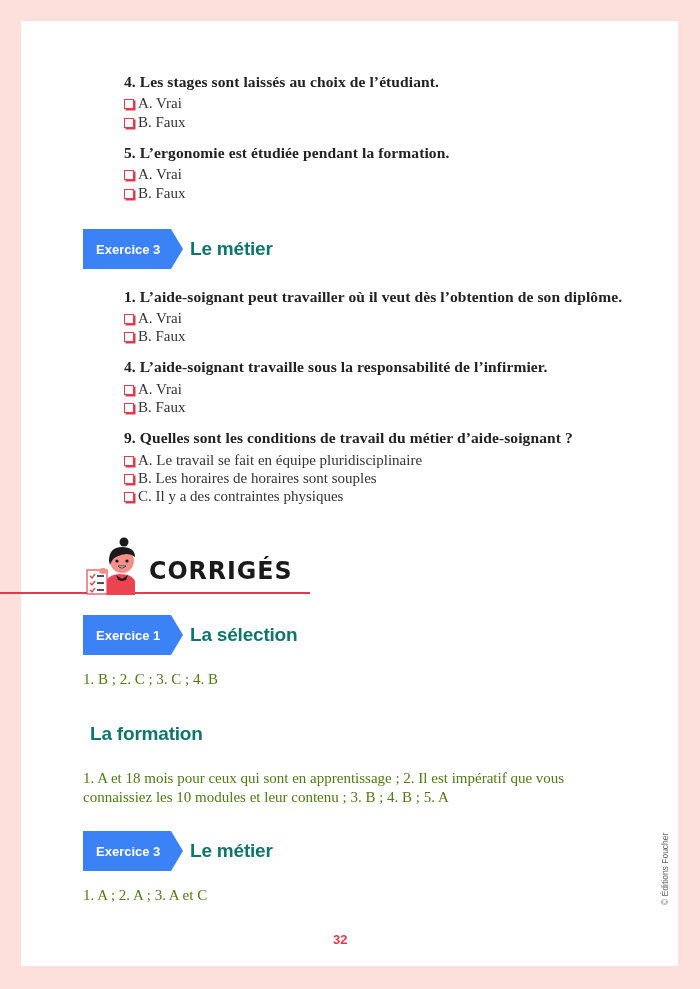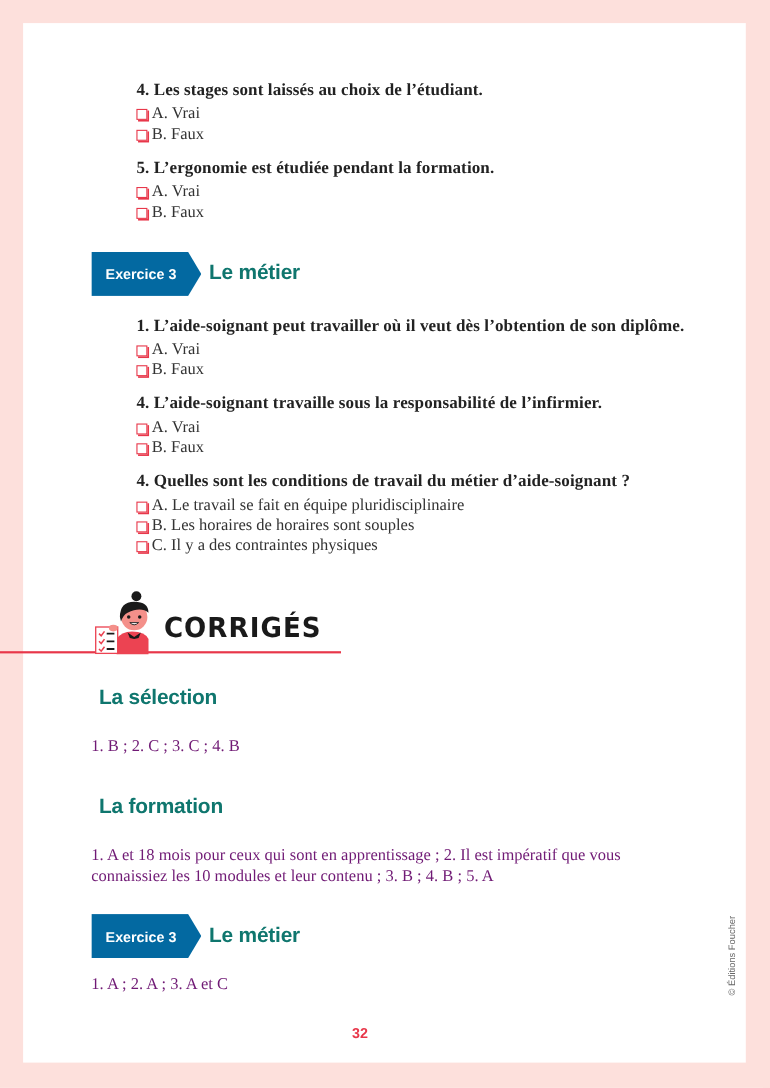--- a/index.html
+++ b/index.html
@@ -19,46 +19,46 @@
     position: absolute; left: 124px; font-family: "Liberation Serif", serif; font-size: 15px;
     color: #333; white-space: nowrap; display: flex; align-items: center;
   }
   .opt .box {
     display: inline-block; width: 8px; height: 8px; border: 1.3px solid #e8374a;
     box-shadow: 1.5px 1.5px 0 #e8374a; margin-right: 4px; background: #fff;
   }
   .opt .lbl { color: #333; text-align: center; }
   .ex-header { position: absolute; left: 83px; height: 40px; display: flex; align-items: center; }
   .ex-tag {
-    height: 40px; background: #0369a1; color: #fff; display: flex; align-items: center;
+    height: 40px; background: #3b82f6; color: #fff; display: flex; align-items: center;
     font-family: "Liberation Sans", sans-serif; font-size: 13px; font-weight: bold;
     padding-left: 13px; padding-right: 16px; position: relative;
     clip-path: polygon(0 0, 88% 0, 100% 50%, 88% 100%, 0 100%);
     width: 71px;
   }
   .ex-title {
     margin-left: 7px; font-family: "Liberation Sans", sans-serif; font-weight: bold;
     font-size: 19px; color: #0f766e; letter-spacing: -0.2px;
   }
   .answer {
     position: absolute; left: 83px; font-family: "Liberation Serif", serif; font-size: 15px;
-    color: #701a75; line-height: 20px;
+    color: #4d7c0f; line-height: 20px;
   }
   .corriges-line { position: absolute; left: 0; top: 592px; width: 310px; height: 2px; background: #e8374a; }
   .corriges-title {
     position: absolute; left: 149px; top: 556px; font-family: "DejaVu Sans", sans-serif;
     font-weight: bold; font-size: 25px; color: #1a1a1a; letter-spacing: 1px;
     transform: scaleX(0.95); transform-origin: left;
   }
   .copyright {
     position: absolute; left: 660px; top: 905px; transform: rotate(-90deg); transform-origin: left top;
     font-family: "Liberation Sans", sans-serif; font-size: 8.5px; color: #666; white-space: nowrap;
   }
   .page-num {
-    position: absolute; left: 320px; top: 932px; font-family: "Liberation Sans", sans-serif;
+    position: absolute; left: 333px; top: 932px; font-family: "Liberation Sans", sans-serif;
     font-weight: bold; font-size: 13px; color: #e8374a;
   }
 </style>
 </head>
 <body>
 
 <div class="page"></div>
 
 <div class="q-title" style="top:73px">4. Les stages sont laissés au choix de l’étudiant.</div>
 <div class="opt" style="top:95px">
@@ -98,21 +98,21 @@
 <div class="q-title" style="top:358px">4. L’aide-soignant travaille sous la responsabilité de l’infirmier.</div>
 <div class="opt" style="top:381px">
     <span class="box"></span>
     <span class="lbl">A. Vrai</span>
   </div>
 <div class="opt" style="top:399px">
     <span class="box"></span>
     <span class="lbl">B. Faux</span>
   </div>
 
-<div class="q-title" style="top:429px">4. Quelles sont les conditions de travail du métier d’aide-soignant ?</div>
+<div class="q-title" style="top:429px">9. Quelles sont les conditions de travail du métier d’aide-soignant ?</div>
 <div class="opt" style="top:452px">
     <span class="box"></span>
     <span class="lbl">A. Le travail se fait en équipe pluridisciplinaire</span>
   </div>
 <div class="opt" style="top:470px">
     <span class="box"></span>
     <span class="lbl">B. Les horaires de horaires sont souples</span>
   </div>
 <div class="opt" style="top:488px">
     <span class="box"></span>
@@ -138,20 +138,21 @@
 
   <rect x="5" y="33" width="20" height="24" fill="#fff" stroke="#ec4352" stroke-width="1.2"></rect>
   <path d="M8 39 l2 2 l3 -4 M8 46 l2 2 l3 -4 M8 53 l2 2 l3 -4" fill="none" stroke="#ec4352" stroke-width="1.4"></path>
   <path d="M15 39 h7 M15 46 h7 M15 53 h7" stroke="#1a1a1a" stroke-width="1.6"></path>
 
   <ellipse cx="21" cy="34" rx="4" ry="3" fill="#f4908a"></ellipse>
 </svg>
 <div class="corriges-title">CORRIGÉS</div>
 
 <div class="ex-header" style="top:615px">
+  <div class="ex-tag">Exercice 1</div>
   <div class="ex-title">La sélection</div>
 </div>
 <div class="answer" style="top:669px">1. B ; 2. C ; 3. C ; 4. B</div>
 
 <div class="ex-header" style="top:714px">
   <div class="ex-title">La formation</div>
 </div>
 <div class="answer" style="top:768px;white-space:nowrap">1. A et 18 mois pour ceux qui sont en apprentissage ; 2. Il est impératif que vous</div>
 <div class="answer" style="top:787px;white-space:nowrap">connaissiez les 10 modules et leur contenu ; 3. B ; 4. B ; 5. A</div>
 

